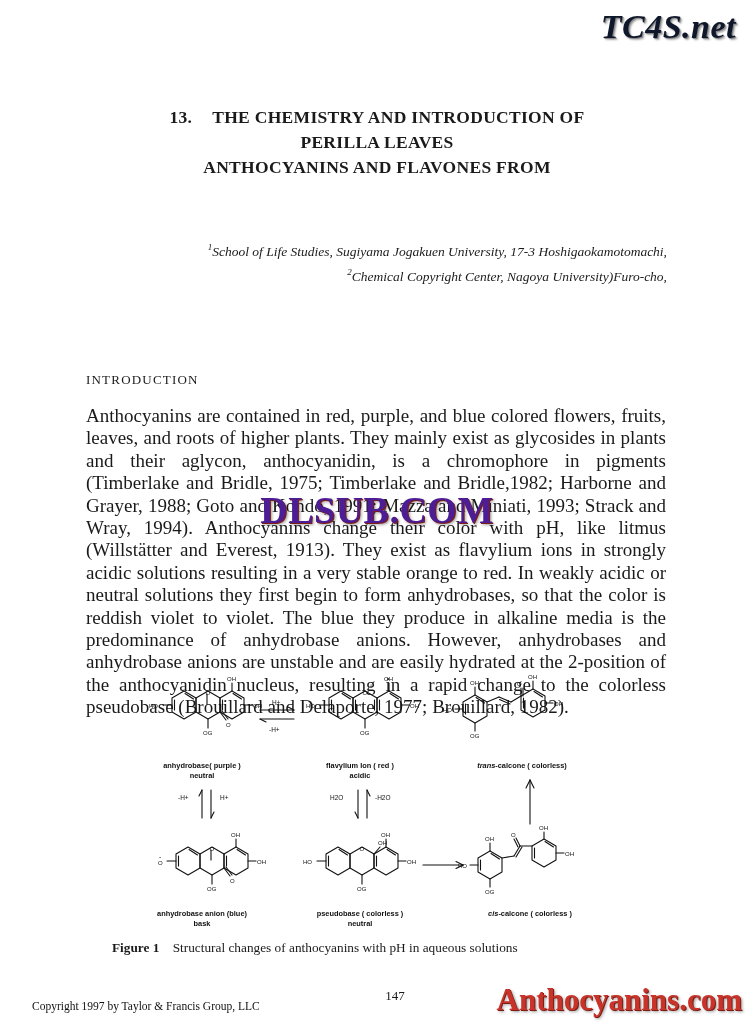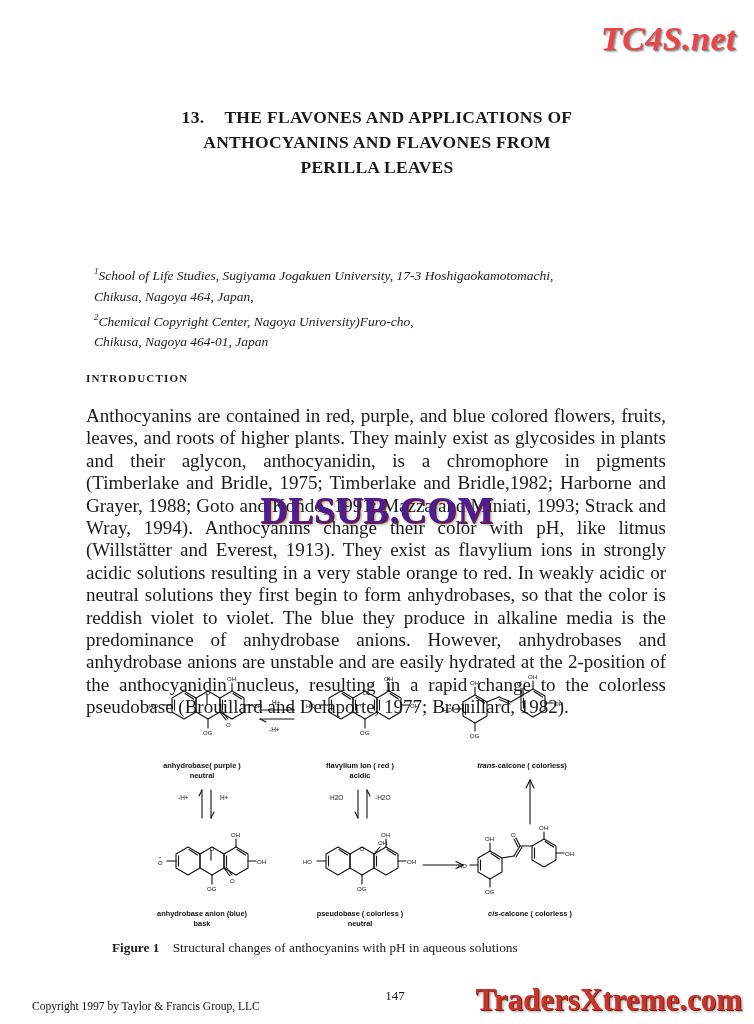--- a/index.html
+++ b/index.html
@@ -23,24 +23,23 @@
 
   
   .wm-top {
     position: absolute;
     top: 8px;
     right: 18px;
     font-family: "Liberation Serif", serif;
     font-weight: bold;
     font-style: italic;
     font-size: 34px;
-    color: #ef4444;
+    color: #0f172a;
     text-shadow: 1px 1px 0 #8a8a8a, 2px 2px 2px rgba(0,0,0,0.35);
     letter-spacing: 0.5px;
-    margin-top: 12px;
   }
   .wm-mid {
     position: absolute;
     top: 488px;
     left: 50%;
     transform: translateX(-50%);
     font-family: "Liberation Serif", serif;
     font-weight: bold;
     font-size: 38px;
     color: #4c1d95;
@@ -85,37 +84,36 @@
     text-align: center;
     font-size: 14.5px;
     letter-spacing: 0.4px;
   }
   .authors sup { font-size: 9px; vertical-align: super; }
 
   
   .affil {
     position: absolute;
     top: 237px;
-    left: 94px;
+    left: 67px;
     width: 600px;
-    text-align: left;
+    text-align: right;
     font-style: italic;
     font-size: 13.5px;
     line-height: 21px;
-    margin-top: 24px;
   }
   .affil sup { font-size: 9px; vertical-align: super; font-style: italic; }
 
   
   .section-head {
     position: absolute;
     top: 372px;
     left: 86px;
-    font-size: 11px;
-    font-weight: bold;
+    font-size: 13px;
+    font-weight: normal;
     letter-spacing: 1.2px;
   }
 
   
   .body-par {
     position: absolute;
     top: 405px;
     left: 86px;
     width: 580px;
     font-size: 19px;
@@ -159,32 +157,30 @@
     margin-left: 18px;
   }
 </style>
 </head>
 <body>
 
 <div class="page">
 
   <div class="title-block">
     <div class="title-line1">
-      <span class="num">13.</span><span>THE FLAVONES AND APPLICATIONS OF</span>
+      <span class="num">13.</span><span>THE CHEMISTRY AND INTRODUCTION OF</span>
     </div>
+    <div>PERILLA LEAVES</div>
     <div>ANTHOCYANINS AND FLAVONES FROM</div>
-    <div>PERILLA LEAVES</div>
   </div>
 
 
   <div class="affil">
     <div><sup>1</sup><span>School of  Life Studies, Sugiyama Jogakuen University, 17-3 Hoshigaokamotomachi,</span></div>
-    <div>Chikusa, Nagoya 464, Japan,</div>
     <div><sup>2</sup><span>Chemical Copyright Center, Nagoya University)Furo-cho,</span></div>
-    <div>Chikusa, Nagoya 464-01, Japan</div>
   </div>
 
   <div class="section-head">INTRODUCTION</div>
 
   <div class="body-par">Anthocyanins are contained in red, purple, and blue colored flowers, fruits, leaves, and roots of  higher plants. They mainly exist as glycosides in plants and their aglycon, anthocyanidin, is a chromophore in pigments (Timberlake and Bridle, 1975; Timberlake and Bridle,1982; Harborne and Grayer, 1988; Goto and Kondo, 1991; Mazza and Miniati, 1993; Strack and Wray, 1994). Anthocyanins change their color with pH, like litmus (Willstätter and Everest, 1913). They exist as flavylium ions in strongly acidic solutions resulting in a very stable orange to red. In weakly acidic or neutral solutions they first begin to form anhydrobases, so that the color is reddish violet to violet. The blue they produce in alkaline media is the predominance of  anhydrobase anions. However, anhydrobases and anhydrobase anions are unstable and are easily hydrated at the 2-position of  the anthocyanidin nucleus, resulting in a rapid change to the colorless pseudobase (Brouillard and Delaporte, 1977; Brouillard, 1982).</div>
 
   <div class="figure-area">
     <svg class="fig-svg" width="480" height="270" viewBox="0 0 480 270" xmlns="http://www.w3.org/2000/svg">
       <g stroke="#111" stroke-width="1.1" fill="none" stroke-linecap="round" stroke-linejoin="round">
 
@@ -399,15 +395,15 @@
   <div class="fig-caption">
     <b>Figure 1</b>
     &nbsp;&nbsp; <span>Structural changes of  anthocyanins with pH in aqueous solutions</span>
   </div>
 
   <div class="footer-left">Copyright 1997 by Taylor &amp; Francis Group, LLC</div>
   <div class="page-num">147</div>
 
   <div class="wm-top">TC4S.net</div>
   <div class="wm-mid">DLSUB.COM</div>
-  <div class="wm-bottom">TradersXtreme.com</div>
+  <div class="wm-bottom">Anthocyanins.com</div>
 
 </div>
 
 </body></html>

